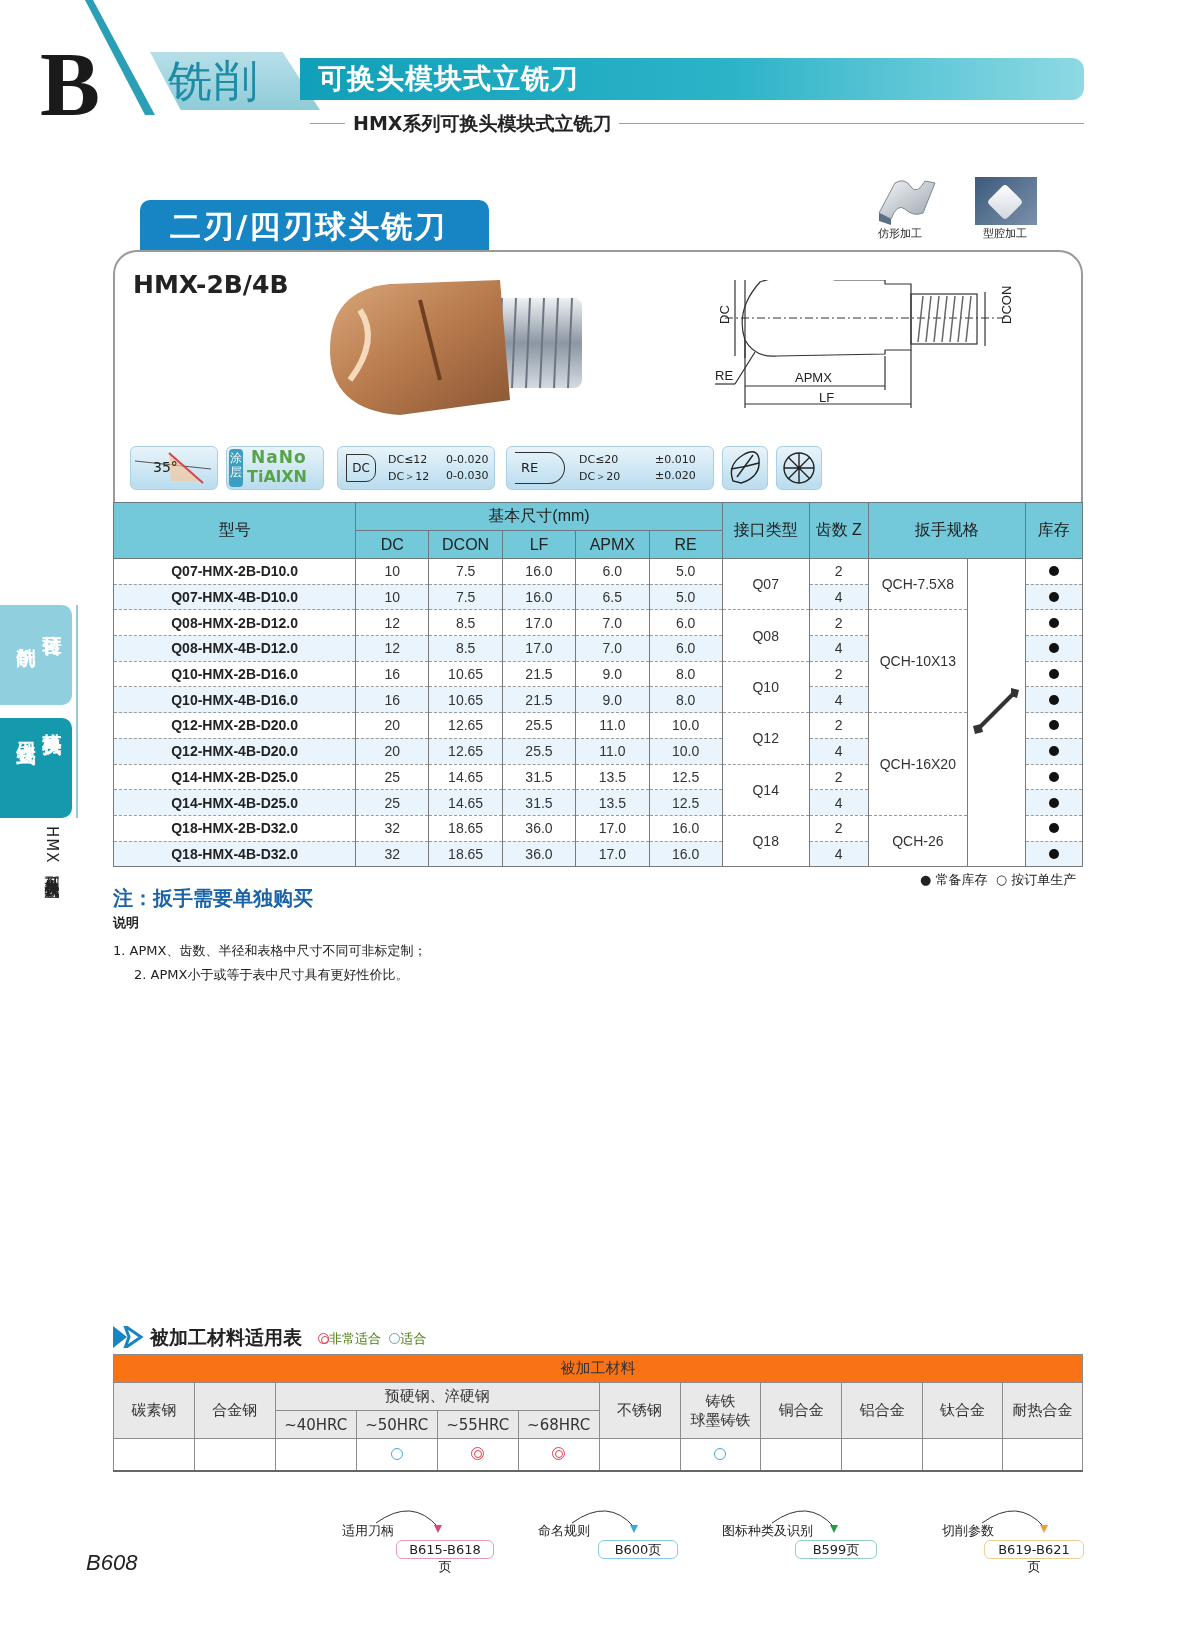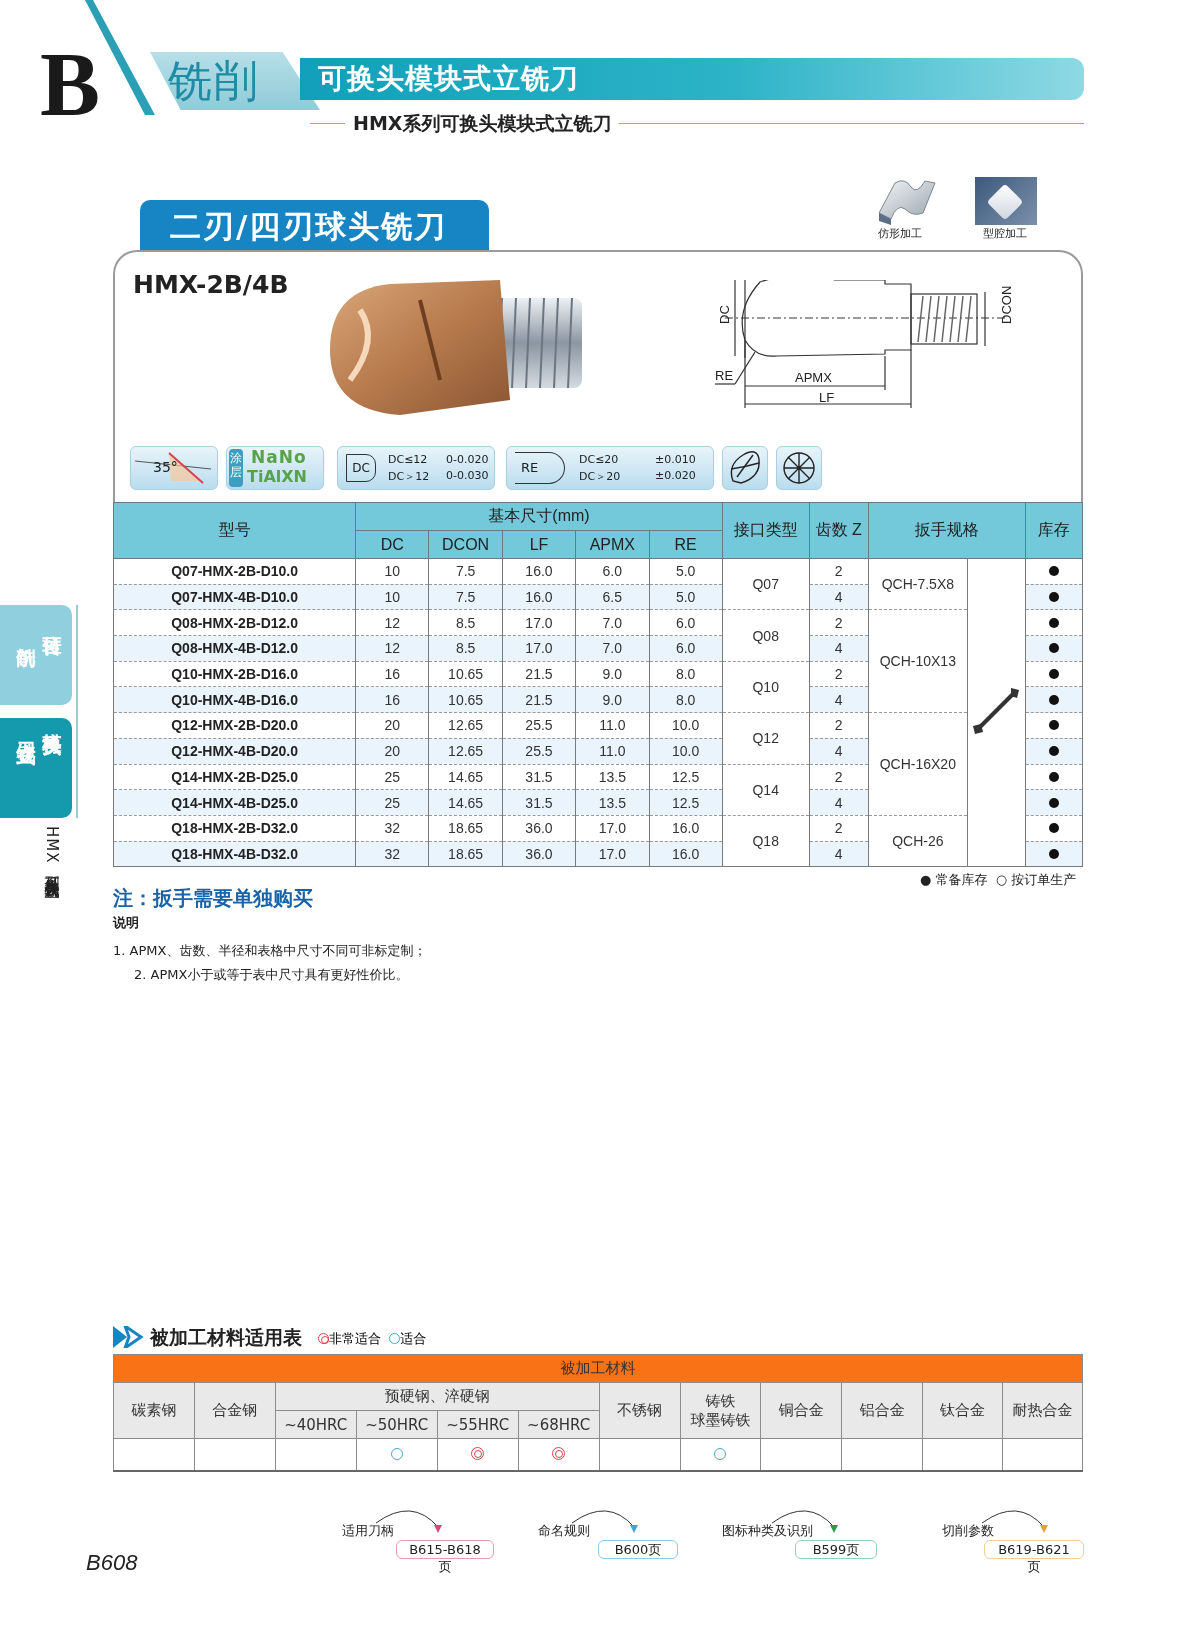--- a/index.html
+++ b/index.html
@@ -52,21 +52,21 @@
   .main-tbl td.merged { background: #fff !important; border-bottom: 1px dashed #9a9a9a; }
   .dot { display: inline-block; width: 10px; height: 10px; border-radius: 50%; background: #111; }
 
   .legend { left: 920px; top: 871px; font-size: 13px; color: #222; }
   .note { left: 113px; top: 885px; font-size: 20px; font-weight: bold; color: #1a63a7; }
   .expl-h { left: 113px; top: 914px; font-size: 13px; font-weight: bold; }
   .expl { left: 113px; font-size: 13px; color: #222; }
 
   
   .mat-title { left: 150px; top: 1325px; font-size: 19px; font-weight: bold; color: #222; }
-  .mat-legend { left: 318px; top: 1330px; font-size: 13px; color: #000000; }
+  .mat-legend { left: 318px; top: 1330px; font-size: 13px; color: #4d7c0f; }
   .mat-tbl { position: absolute; left: 113px; top: 1354px; width: 970px; font-family: "DejaVu Sans", sans-serif; }
   .mat-tbl th { font-weight: normal; font-size: 15px; color: #333; background: #e9e9ea; border: 1px solid #8c8c8c; height: 28px; }
   .mat-tbl th.top { background: #f97316; height: 28px; }
   .mat-tbl td { border-left: 1px solid #8c8c8c; border-right: 1px solid #8c8c8c; border-bottom: 2px solid #666; height: 32px; text-align: center; }
   .ring { display: inline-block; width: 12px; height: 12px; border-radius: 50%; border: 1.5px solid #46aad0; }
   .ring2 { display: inline-block; width: 13px; height: 13px; border-radius: 50%; border: 1.5px solid #d9434e; position: relative; }
   .ring2::after { content: ""; position: absolute; left: 2px; top: 2px; width: 6px; height: 6px; border-radius: 50%; border: 1.5px solid #d9434e; }
 
   
   .page-no { left: 86px; top: 1550px; font-size: 22px; font-style: italic; color: #222; font-family: "Liberation Sans", sans-serif; }

